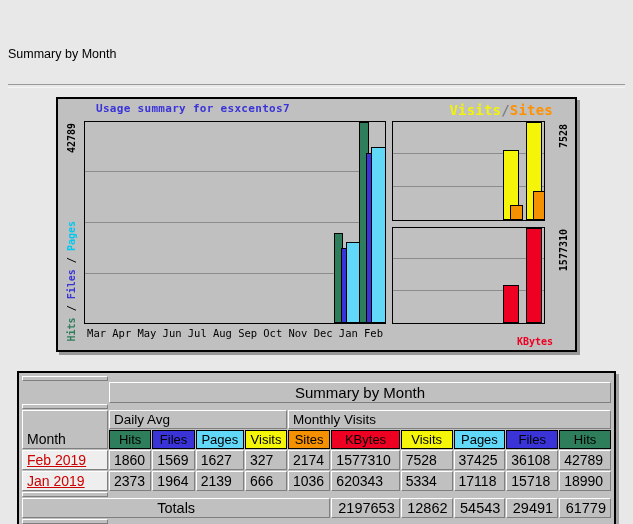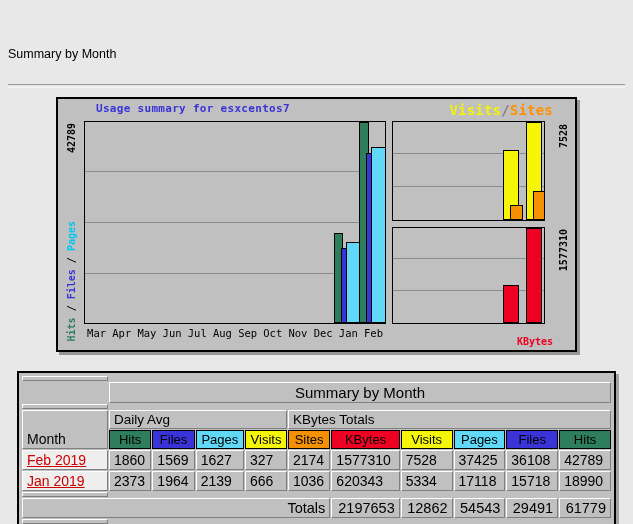--- a/index.html
+++ b/index.html
@@ -169,21 +169,21 @@
   .ch.files  { background: #3a34d8; color: #000; }
   .ch.pages  { background: #62d8f8; color: #000; }
   .ch.visits { background: #f5f50a; color: #000; }
   .ch.sites  { background: #f59000; color: #000; }
   .ch.kbytes { background: #ee0022; color: #000; }
 
   .datarow td { background: #eeeeee; font-size: 14px; }
   .datarow td.mlink { text-align: left; background: #eeeeee; }
   .mlink a { color: #cc0000; text-decoration: underline; font-size: 14px; }
   .totrow td { background: #c0c0c0; font-weight: bold; text-align: right; font-size: 14.5px; }
-  .totrow td.tlabel { text-align: right; }
+  .totrow td.tlabel { text-align: center; }
   .spacer td { height: 5px; padding: 0; background: #c0c0c0; border-color: #7f7f7f #7f7f7f #ffffff #ffffff; }
   .nb { border: none !important; background: #c0c0c0 !important; }
 </style>
 </head>
 <body>
 
 <div id="root">
 
 
   <div class="subtitle">
@@ -267,21 +267,21 @@
         <td class="nb"></td>
         <td class="cap" colspan="10">Summary by Month</td>
       </tr>
       <tr class="spacer">
         <td></td>
         <td colspan="10" class="nb"></td>
       </tr>
       <tr>
         <td rowspan="2" class="monthcell">Month</td>
         <td class="grp" colspan="4">Daily Avg</td>
-        <td class="grp" colspan="6">KBytes Totals</td>
+        <td class="grp" colspan="6">Monthly Visits</td>
       </tr>
       <tr>
         <td class="ch hits">Hits</td>
         <td class="ch files">Files</td>
         <td class="ch pages">Pages</td>
         <td class="ch visits">Visits</td>
         <td class="ch sites">Sites</td>
         <td class="ch kbytes">KBytes</td>
         <td class="ch visits">Visits</td>
         <td class="ch pages">Pages</td>

